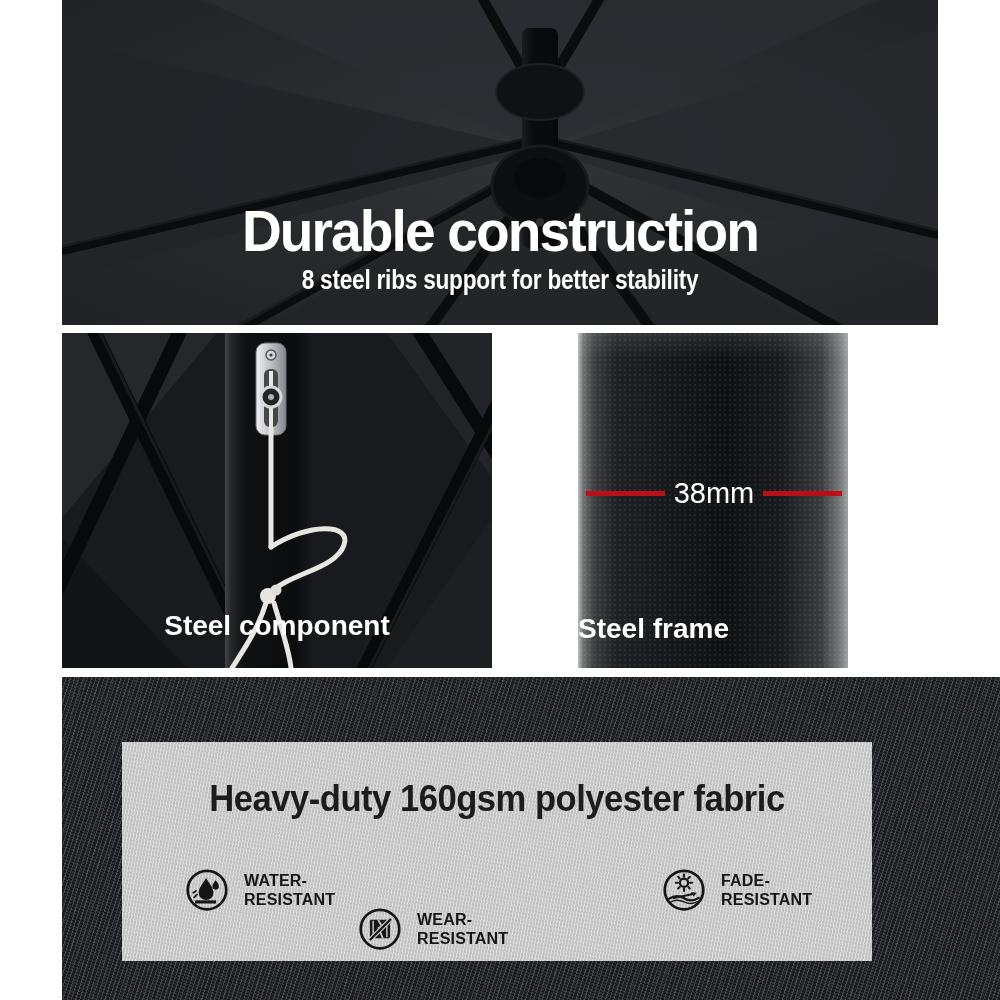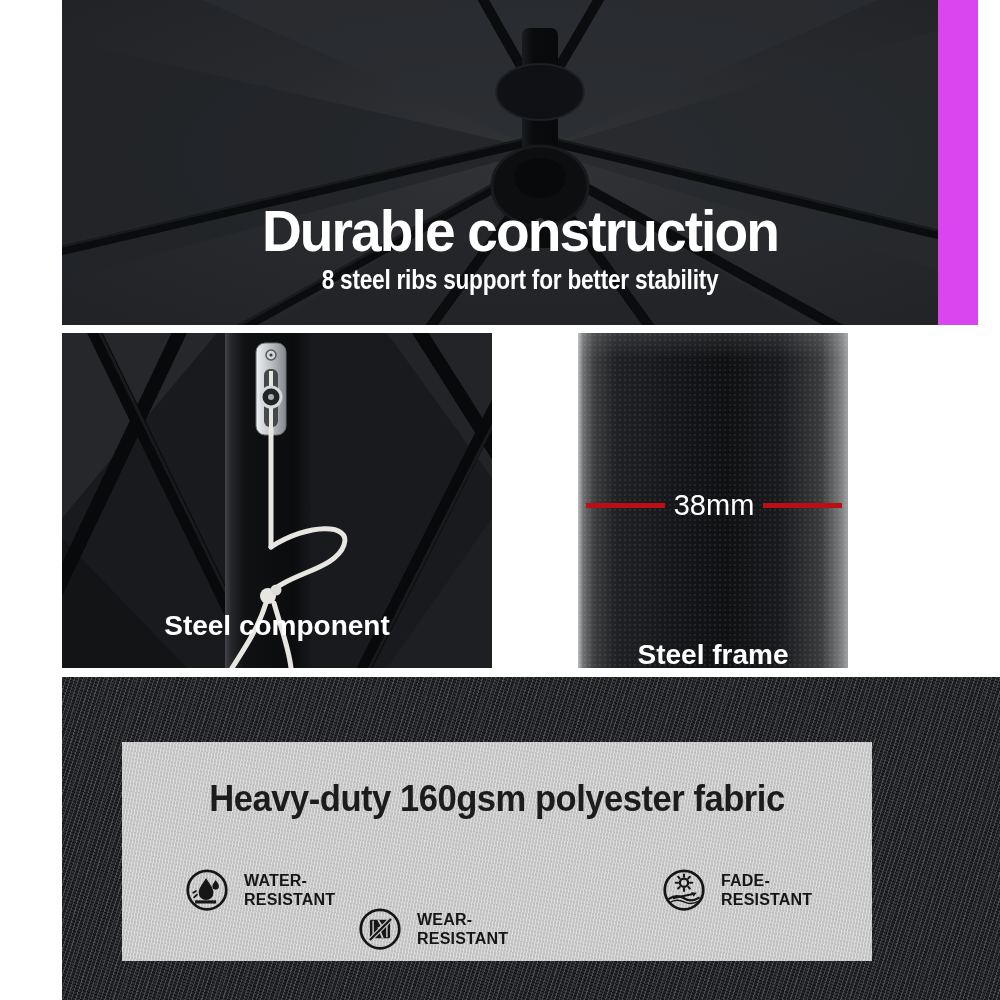--- a/index.html
+++ b/index.html
@@ -1,45 +1,45 @@
 <!DOCTYPE html>
 <html><head>
 <meta charset="utf-8">
 <style>
   html,body{margin:0;padding:0;background:#ffffff;}
   .page{position:relative;width:1000px;height:1000px;background:#ffffff;overflow:hidden;
         font-family:"Liberation Sans",sans-serif;}
 
   
-  .top{position:absolute;left:62px;top:0;width:876px;height:325px;overflow:hidden;background:#d946ef;padding-left:40px;}
+  .top{position:absolute;left:62px;top:0;width:876px;height:325px;overflow:hidden;background:#0c4a6e;}
   .top svg{position:absolute;left:0;top:0;}
   .top-title{position:absolute;left:0;right:0;top:202px;margin:0;text-align:center;
              color:#fff;font-size:58px;font-weight:bold;letter-spacing:-2px;line-height:1;
              transform:scaleX(0.95);}
   .top-sub{position:absolute;left:0;right:0;top:266px;margin:0;text-align:center;
            color:#fff;font-size:27px;font-weight:bold;letter-spacing:-0.3px;line-height:1.1;
            transform:scaleX(0.84);}
 
   
   .mid-left{position:absolute;left:62px;top:333px;width:430px;height:335px;overflow:hidden;background:#191a1d;}
   .caption-left{position:absolute;left:62px;top:612px;width:430px;text-align:center;
                 color:#fff;font-size:28px;font-weight:600;line-height:1;letter-spacing:0;}
-  .caption-right{position:absolute;left:578px;top:615px;width:270px;text-align:center;
-                 color:#fff;font-size:28px;font-weight:600;line-height:1;margin-top:26px;}
+  .caption-right{position:absolute;left:578px;top:615px;width:270px;
+                 color:#fff;font-size:28px;font-weight:600;line-height:1;}
 
   
   .pole{position:absolute;left:578px;top:333px;width:270px;height:335px;
         background-image:
           radial-gradient(circle at 2px 2px, rgba(255,255,255,0.07) 1px, rgba(0,0,0,0) 1.5px),
           linear-gradient(180deg, rgba(255,255,255,0.10) 0, rgba(255,255,255,0) 26px),
           linear-gradient(90deg,#b9bbbd 0,#6e7072 2%,#3c3e40 6%,#202124 14%,#141518 40%,
                           #101113 55%,#1a1b1e 75%,#3a3c3e 90%,#77797b 97%,#9fa1a3 100%);
         background-size:5px 5px,100% 100%,100% 100%;}
-  .measure{position:absolute;left:578px;top:490px;width:270px;height:30px;
-           display:flex;align-items:center;}
+  .measure{position:absolute;left:578px;top:478px;width:270px;height:30px;
+           display:flex;align-items:center;justify-content:flex-end;}
   .mline{height:5px;background:#b90f15;flex:1;}
   .mline.left{margin-left:8px;}
   .mline.right{margin-right:6px;}
   .mtext{color:#fff;font-size:29px;line-height:1;padding:0 9px;white-space:nowrap;}
 
   
   .bottom{position:absolute;left:62px;top:677px;width:996px;height:323px;overflow:hidden;
           background-color:#232427;
           background-image:
             repeating-linear-gradient(108deg, rgba(255,255,255,0.16) 0 1px, rgba(0,0,0,0) 1px 4px),

